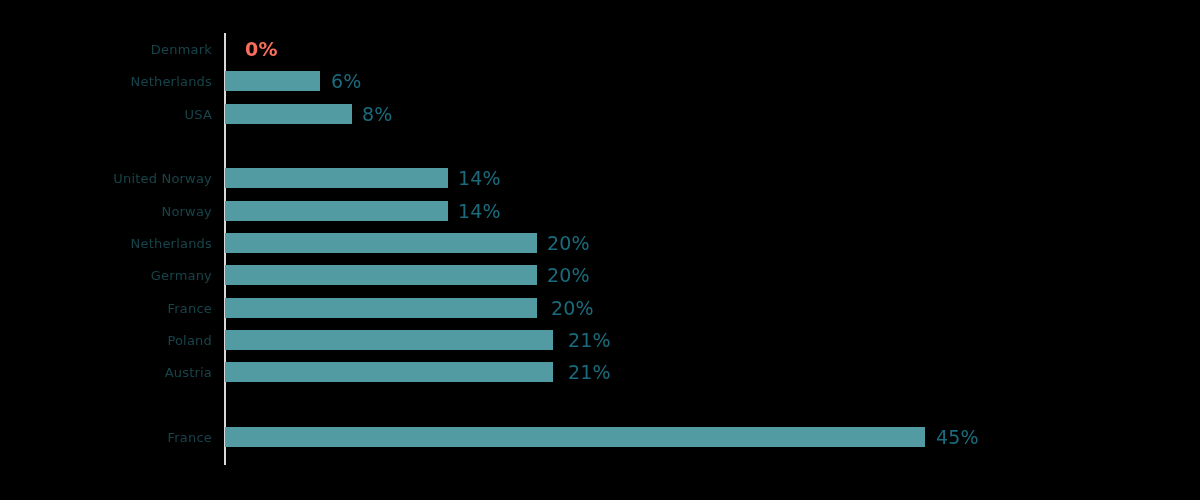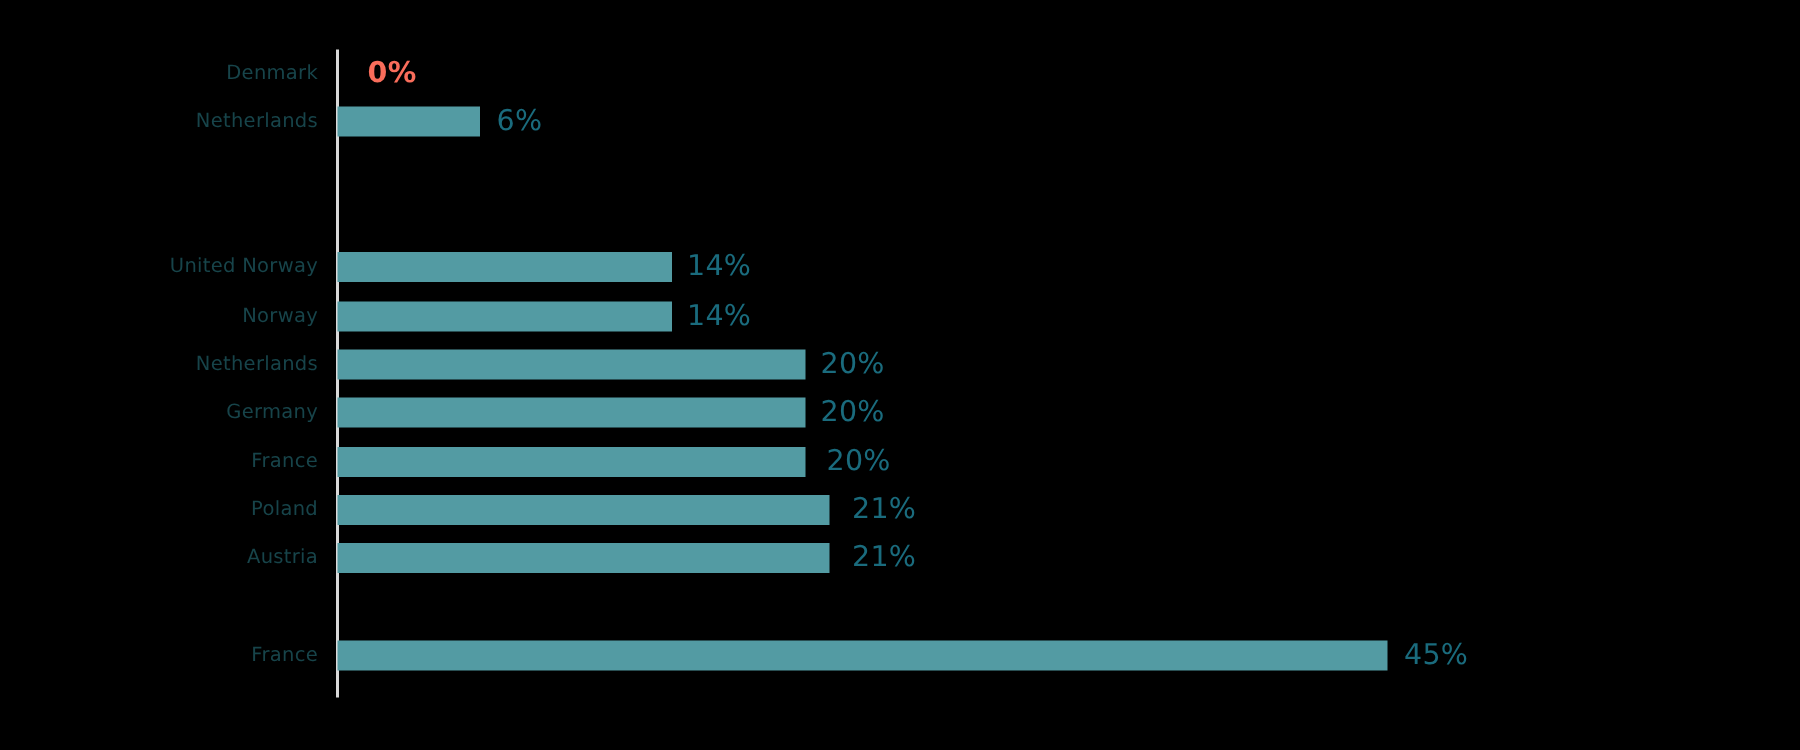--- a/index.html
+++ b/index.html
@@ -98,20 +98,25 @@
       <div class="bar" style="width:0px"></div>
       <div class="val-label zero" style="left:245px">0%</div>
     </div>
 
     <div class="row" style="top:65.3px">
       <div class="cat-label">Netherlands</div>
       <div class="bar" style="width:95px"></div>
       <div class="val-label" style="left:331px">6%</div>
     </div>
 
+    <div class="row" style="top:97.6px">
+      <div class="cat-label">USA</div>
+      <div class="bar" style="width:127px"></div>
+      <div class="val-label" style="left:362px">8%</div>
+    </div>
 
 
     <div class="row" style="top:162.2px">
       <div class="cat-label">United Norway</div>
       <div class="bar" style="width:223px"></div>
       <div class="val-label" style="left:458px">14%</div>
     </div>
 
     <div class="row" style="top:194.5px">
       <div class="cat-label">Norway</div>

